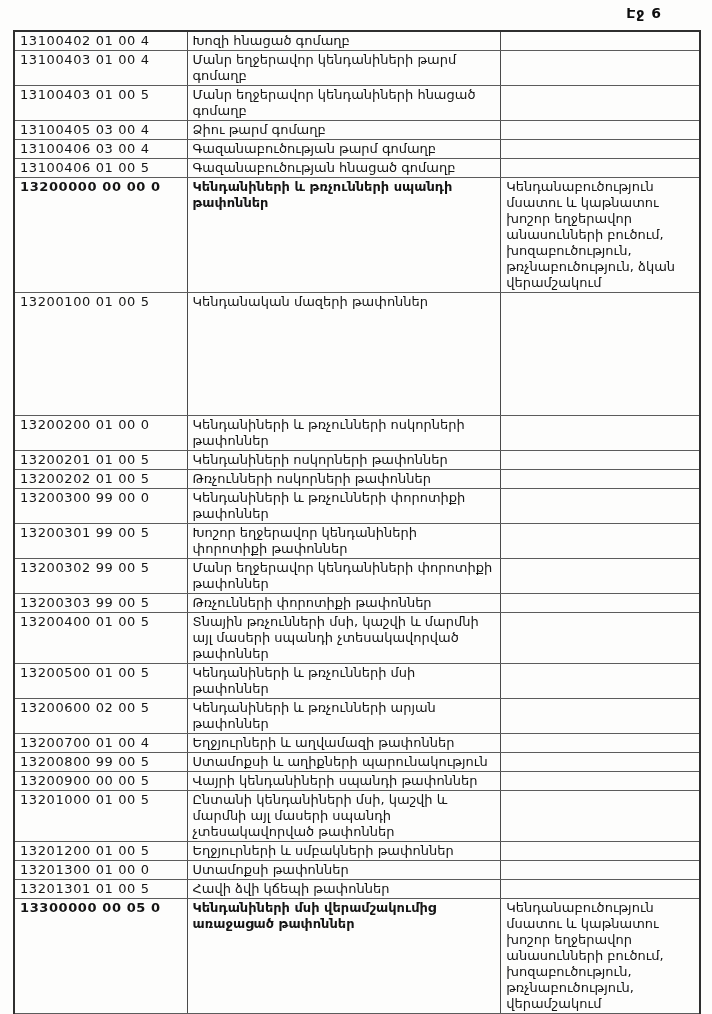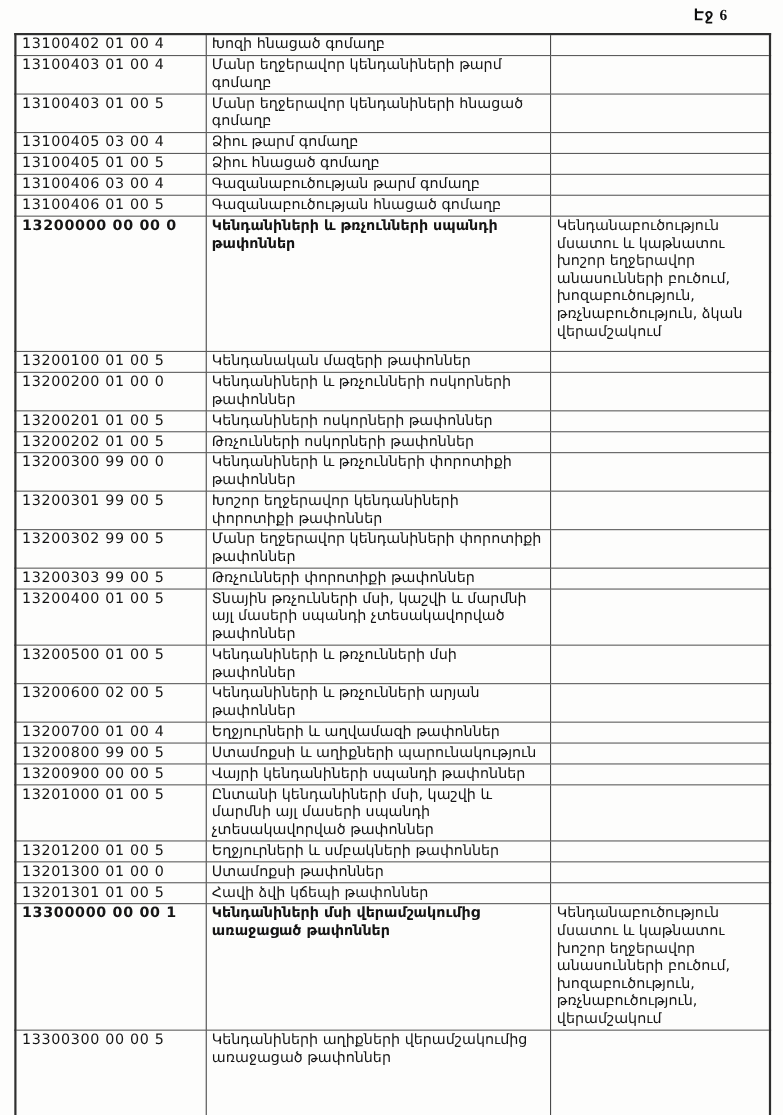--- a/index.html
+++ b/index.html
@@ -4,21 +4,21 @@
 <style>
   html,body{margin:0;padding:0;}
   body{
     width:712px;height:1014px;position:relative;overflow:hidden;
     background:#fdfdfc;
     font-family:"DejaVu Sans",sans-serif;
     color:#161616;
   }
   .page-num{
     position:absolute;top:5px;right:50px;
-    font-size:14px;font-weight:bold;letter-spacing:1px;color:#0e0e0e;font-family:Liberation Serif, serif;
+    font-size:14px;font-weight:bold;letter-spacing:1px;color:#0e0e0e;
   }
   table.waste{
     position:absolute;left:13px;top:30px;
     width:688px;border-collapse:collapse;table-layout:fixed;
     border:2px solid #2f2f2f;
   }
   table.waste td{
     border:1px solid #4a4a4a;
     vertical-align:top;
     font-size:13px;line-height:16px;
@@ -58,25 +58,20 @@
         <td class="note"></td>
       </tr>
       <tr class="">
         <td class="code">13100403 01 00 5</td>
         <td class="name">Մանր եղջերավոր կենդանիների հնացած գոմաղբ</td>
         <td class="note"></td>
       </tr>
       <tr class="">
         <td class="code">13100405 03 00 4</td>
         <td class="name">Ձիու թարմ գոմաղբ</td>
-        <td class="note"></td>
-      </tr>
-      <tr class="">
-        <td class="code">13100405 01 00 5</td>
-        <td class="name">Ձիու հնացած գոմաղբ</td>
         <td class="note"></td>
       </tr>
       <tr class="">
         <td class="code">13100406 03 00 4</td>
         <td class="name">Գազանաբուծության թարմ գոմաղբ</td>
         <td class="note"></td>
       </tr>
       <tr class="">
         <td class="code">13100406 01 00 5</td>
         <td class="name">Գազանաբուծության հնացած գոմաղբ</td>
@@ -171,21 +166,21 @@
         <td class="code">13201300 01 00 0</td>
         <td class="name">Ստամոքսի թափոններ</td>
         <td class="note"></td>
       </tr>
       <tr class="">
         <td class="code">13201301 01 00 5</td>
         <td class="name">Հավի ձվի կճեպի թափոններ</td>
         <td class="note"></td>
       </tr>
       <tr class="group">
-        <td class="code">13300000 00 00 1</td>
+        <td class="code">13300000 00 05 0</td>
         <td class="name">Կենդանիների մսի վերամշակումից առաջացած թափոններ</td>
         <td class="note">Կենդանաբուծություն մսատու և կաթնատու խոշոր եղջերավոր անասունների բուծում, խոզաբուծություն, թռչնաբուծություն, վերամշակում</td>
       </tr>
       <tr class="">
         <td class="code">13300300 00 00 5</td>
         <td class="name">Կենդանիների աղիքների վերամշակումից առաջացած թափոններ</td>
         <td class="note"></td>
       </tr>
       <tr class="">
         <td class="code">13300800 00 00 5</td>

